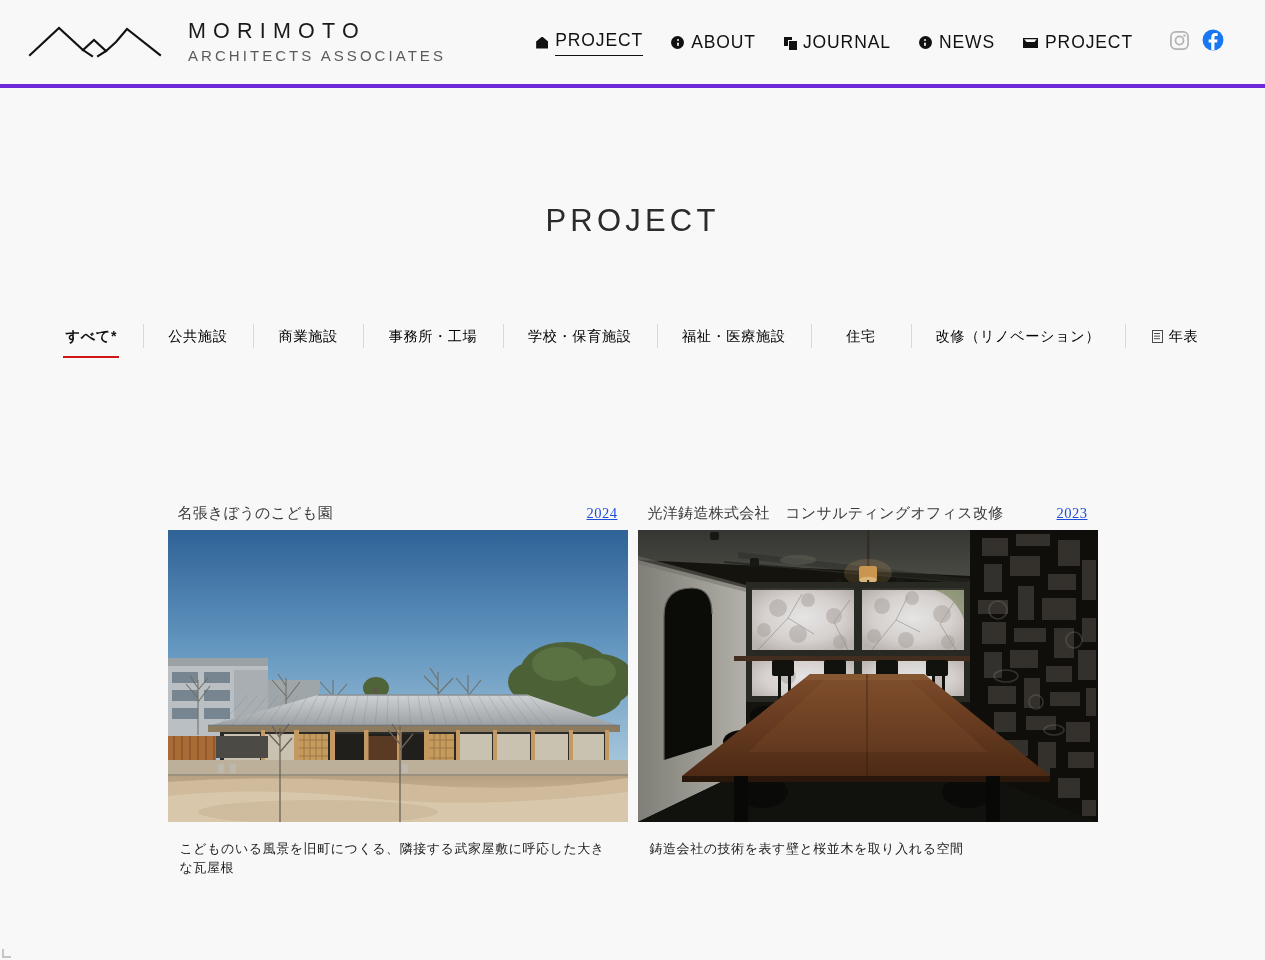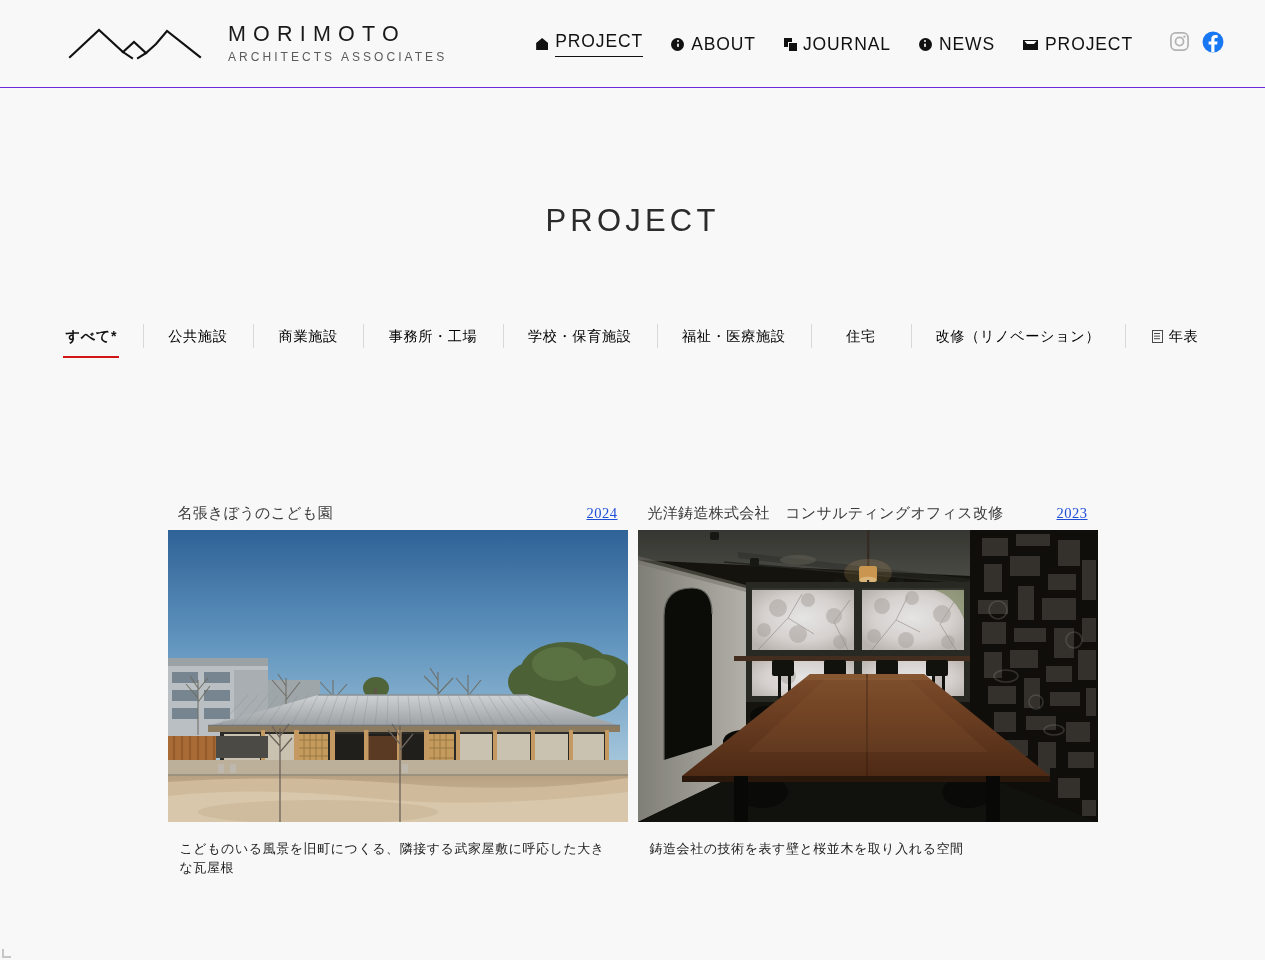--- a/index.html
+++ b/index.html
@@ -16,24 +16,24 @@
     font-family: "Liberation Sans", "DejaVu Sans", sans-serif;
     color: #1a1a1a;
     -webkit-font-smoothing: antialiased;
   }
 
   
   .site-header {
     position: relative;
     height: 88px;
     background: #f8f8f8;
-    border-bottom: 1px solid #6d28d9;
+    border-bottom: 4px solid #6d28d9;
     display: flex;
     align-items: center;
-    padding: 0 40px 0 68px;
+    padding: 0 40px 0 28px;
   }
 
   .brand {
     display: flex;
     align-items: center;
     gap: 26px;
     text-decoration: none;
     color: inherit;
   }
 
@@ -44,21 +44,21 @@
   .brand-name {
     font-size: 21.5px;
     letter-spacing: 7.2px;
     font-weight: 400;
     color: #191919;
     line-height: 1;
     white-space: nowrap;
   }
 
   .brand-sub {
-    font-size: 12px;
+    font-size: 15px;
     letter-spacing: 3.05px;
     color: #5b5b5b;
     line-height: 1;
     white-space: nowrap;
   }
 
   
   .main-nav {
     margin-left: auto;
     display: flex;

